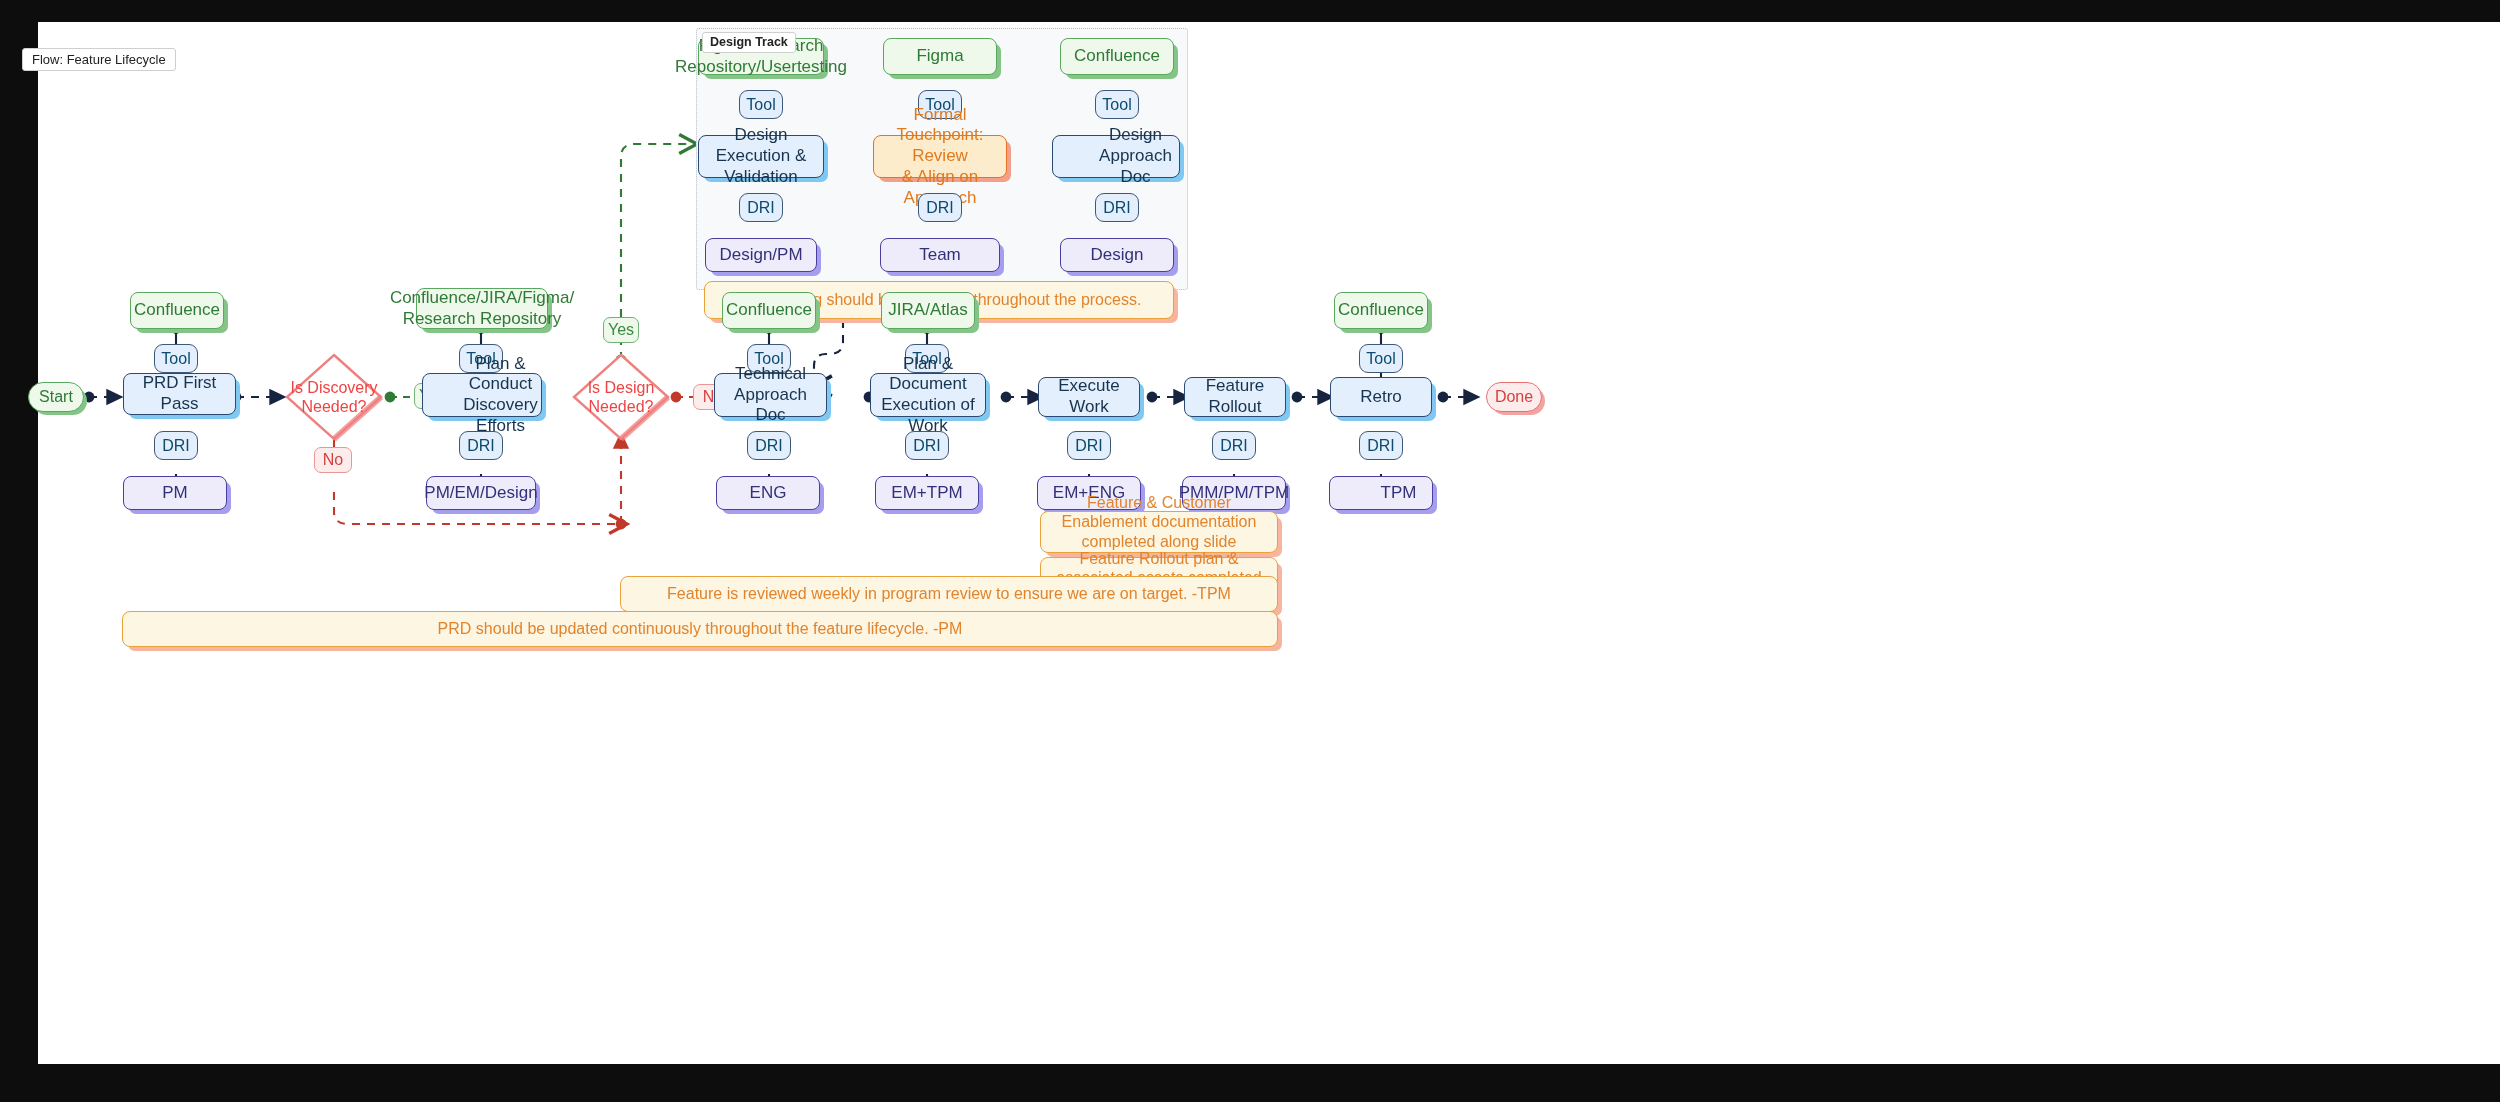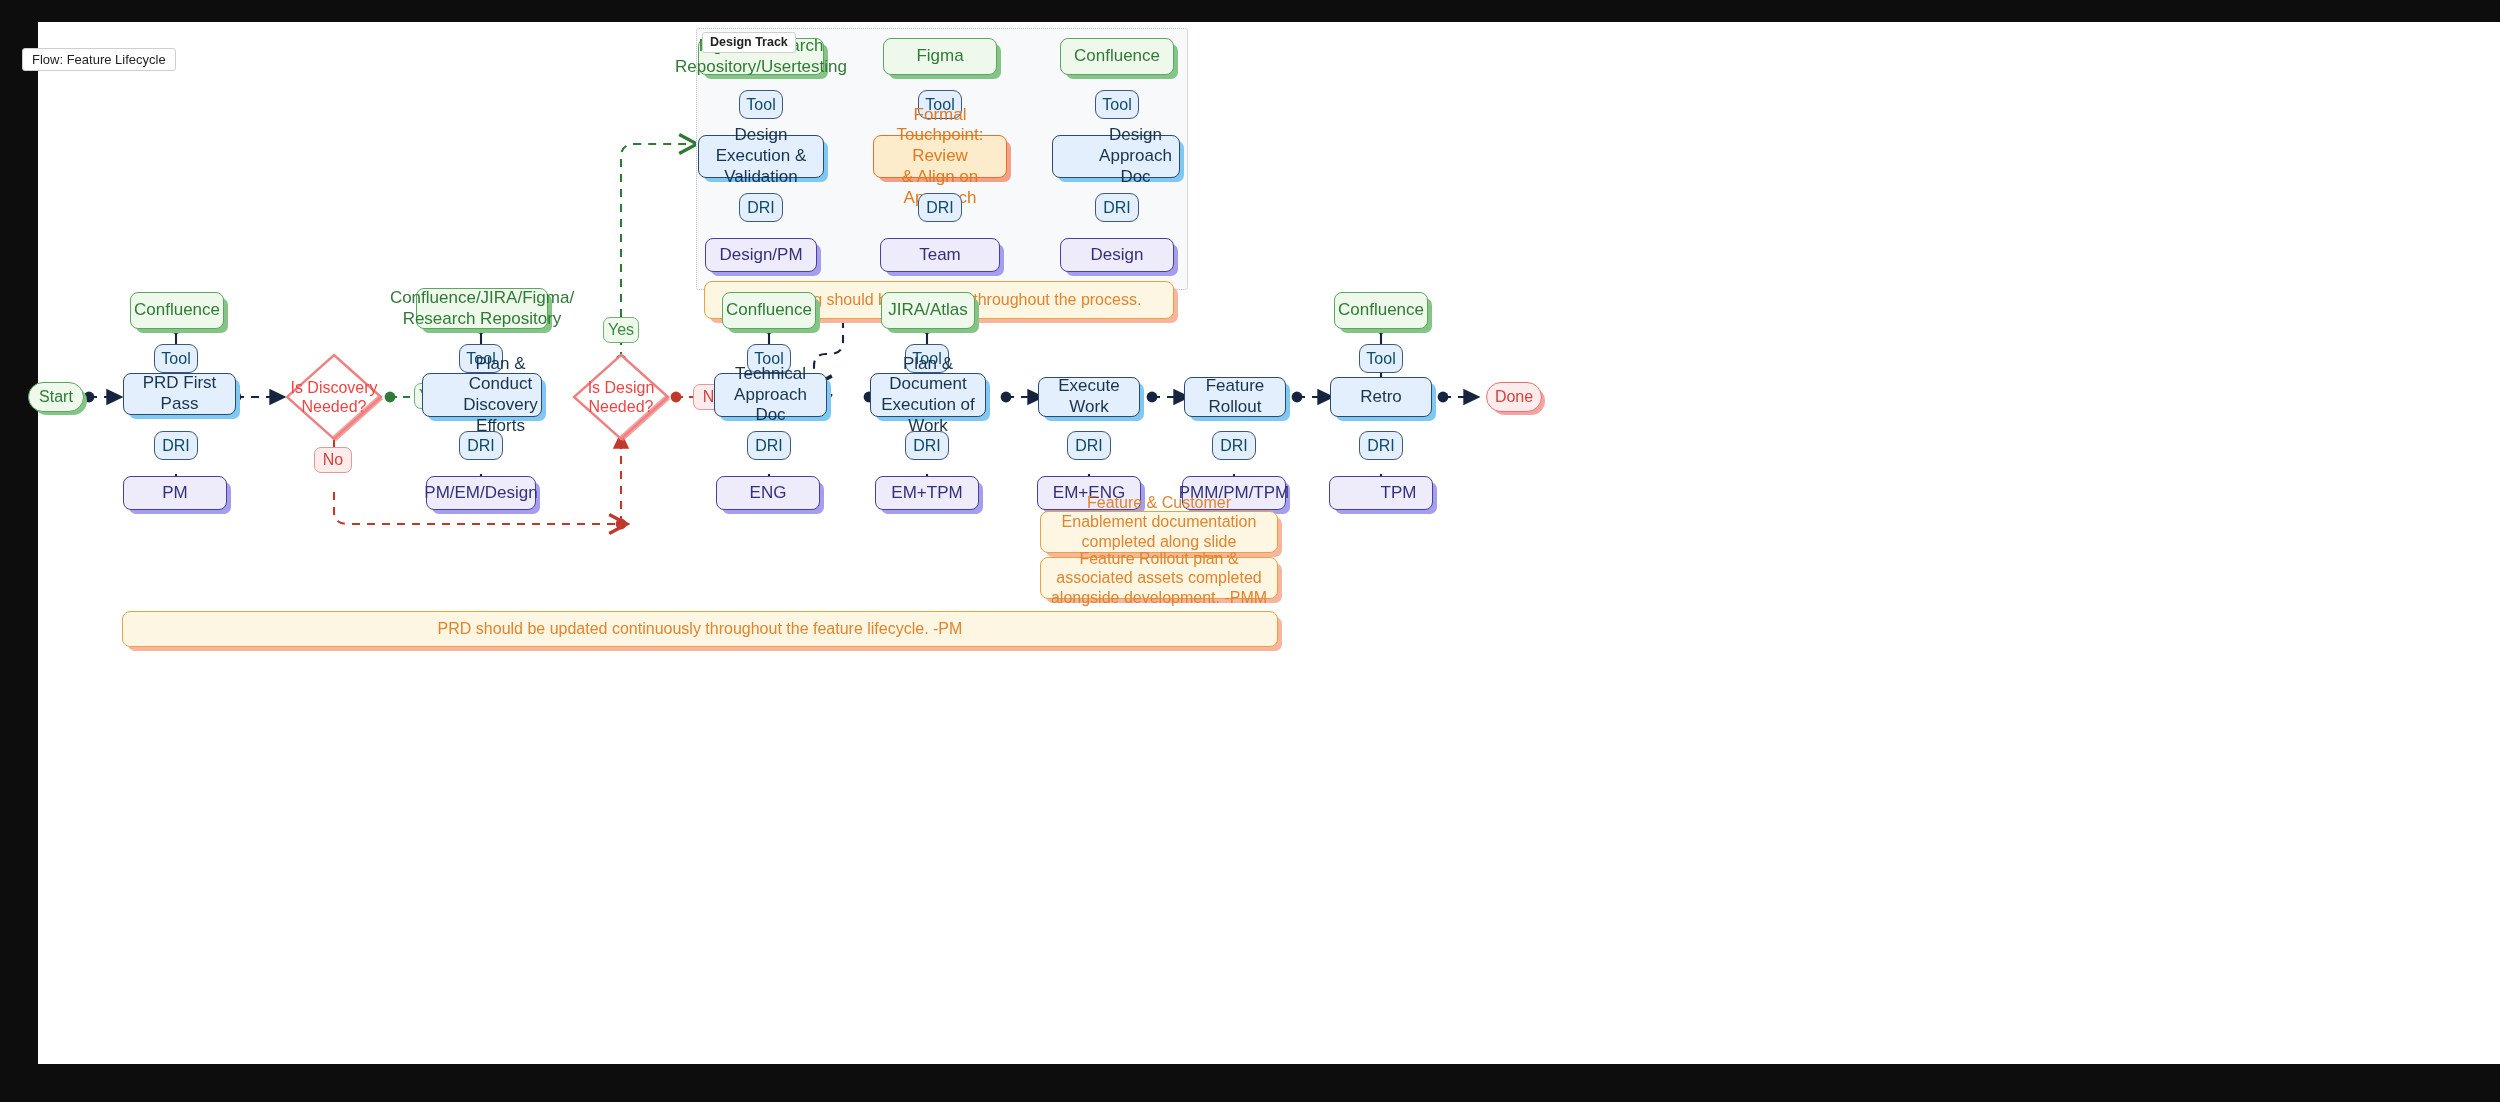--- a/index.html
+++ b/index.html
@@ -372,16 +372,17 @@
     </div>
 
     <div class="node n-term n-done" style="left:1448px;top:360px;width:56px;height:30px;">Done</div>
 
     <div class="node n-note" style="left:1002px;top:489px;width:238px;height:42px;">
       <span>Feature &amp; Customer Enablement documentation<br>completed along slide development. -PMM</span>
     </div>
     <div class="node n-note" style="left:1002px;top:535px;width:238px;height:42px;">
       <span>Feature Rollout plan &amp; associated assets completed<br>alongside development. -PMM</span>
     </div>
+    <div class="node n-note" style="left:582px;top:554px;width:658px;height:36px;">Feature is reviewed weekly in program review to ensure we are on target. -TPM</div>
     <div class="node n-note" style="left:84px;top:589px;width:1156px;height:36px;">PRD should be updated continuously throughout the feature lifecycle. -PM</div>
 
   </div>
 </div>
 
 </body></html>

